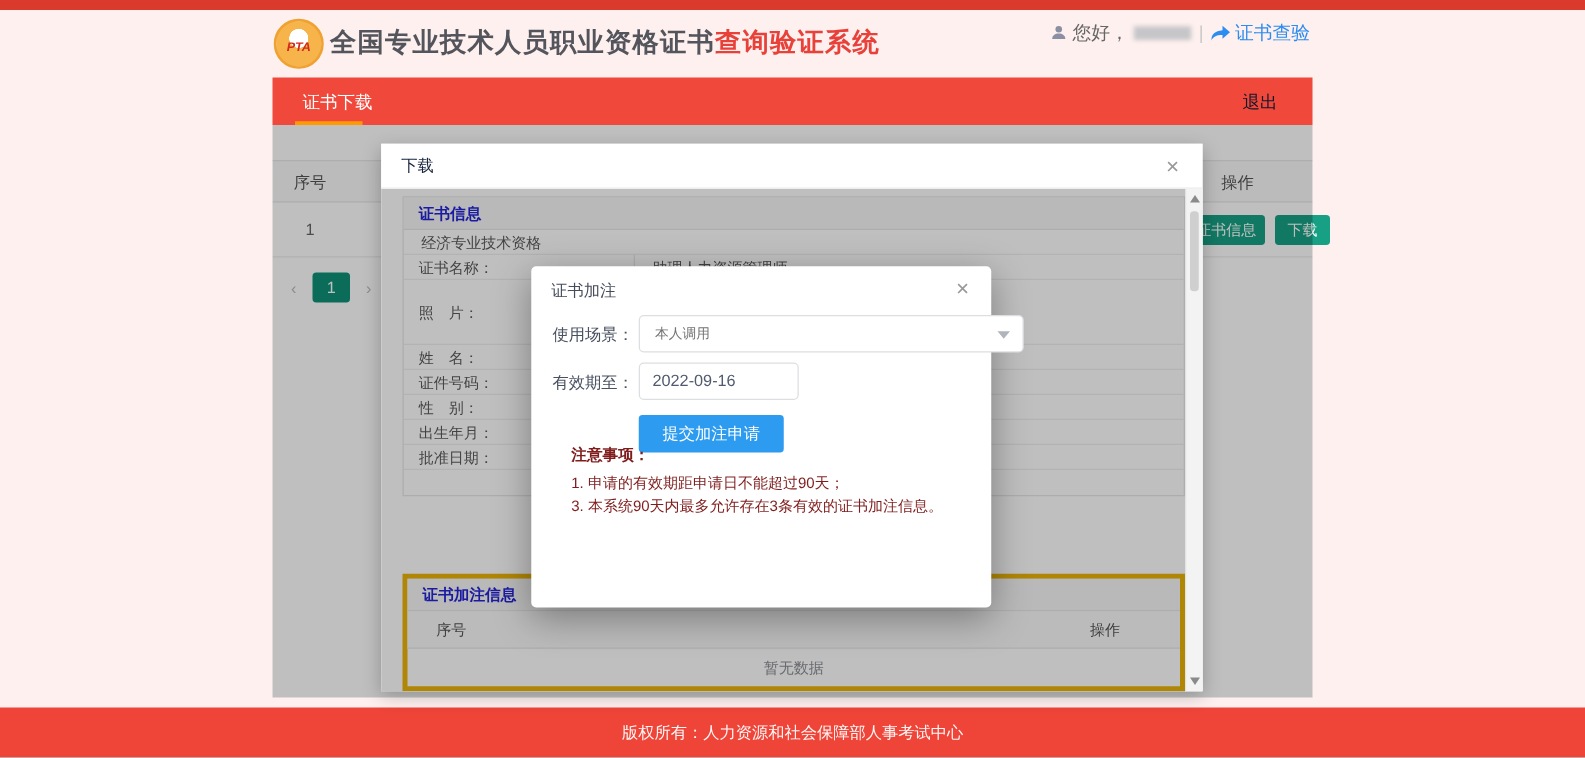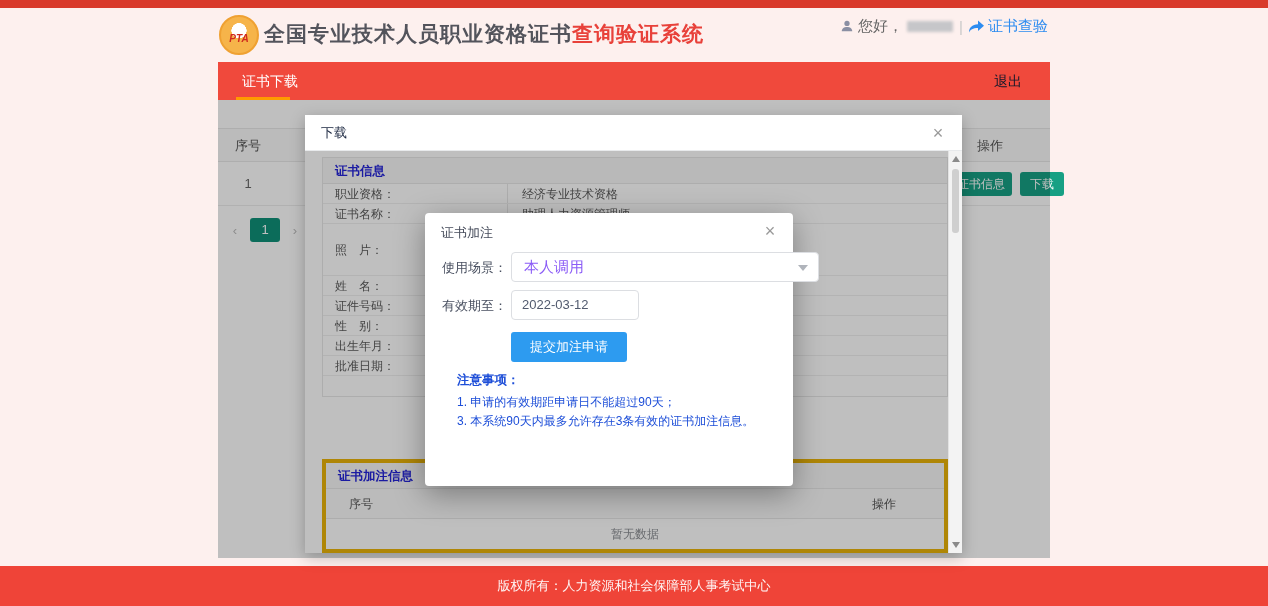--- a/index.html
+++ b/index.html
@@ -92,29 +92,29 @@
   .modal-anno { position:absolute; left:425px; top:213px; width:368px; height:273px; background:#fff; border-radius:4px;
                 z-index:20; box-shadow:0 8px 30px rgba(0,0,0,0.35); }
   .modal-anno-title { position:absolute; left:16px; top:11px; font-size:13px; color:#464c5b; }
   .anno-close { position:absolute; right:10px; top:5px; width:26px; height:26px; line-height:26px; text-align:center;
                 font-size:18px; color:#999; cursor:pointer; }
   .form-label { position:absolute; left:8px; width:74px; text-align:right; font-size:13px; color:#495060; }
   .lbl-scene { top:46px; }
   .lbl-expiry { top:84px; }
   .select-box { position:absolute; left:86px; top:39px; width:308px; height:30px; border:1px solid #dcdee2; border-radius:4px;
                 background:#fff; cursor:pointer; }
-  .select-box .sel-text { position:absolute; left:12px; top:0; line-height:28px; font-size:15px; color:#8b5cf6; }
+  .select-box .sel-text { position:absolute; left:12px; top:0; line-height:28px; font-size:11px; color:#737373; }
   .select-caret { position:absolute; right:10px; top:12px; width:0; height:0;
                   border-left:5px solid transparent; border-right:5px solid transparent; border-top:6px solid #b0b4bb; }
   .date-input { position:absolute; left:86px; top:77px; width:128px; height:30px; border:1px solid #dcdee2; border-radius:4px;
                 background:#fff; font-size:13px; color:#515a6e; line-height:28px; padding-left:10px; cursor:text; }
   .btn-submit { position:absolute; left:86px; top:119px; width:116px; height:30px; background:#2d9bf0; color:#fff;
                 border:none; border-radius:3px; font-size:13px; cursor:pointer;
                 font-family:"Liberation Sans","DejaVu Sans",sans-serif; }
-  .notes { position:absolute; left:32px; top:159px; width:350px; color:#1d4ed8; }
+  .notes { position:absolute; left:32px; top:143px; width:350px; color:#7f1d1d; }
   .notes-title { font-size:12.5px; font-weight:bold; margin-bottom:4px; }
   .notes-line { font-size:12px; line-height:18.5px; }
 
   
   .footer { position:absolute; left:0; top:566px; width:1268px; height:40px; background:#ef4438; }
   .footer span { display:block; text-align:center; line-height:40px; color:rgba(255,255,255,0.95); font-size:13px; }
 </style>
 </head>
 <body>
 
@@ -169,21 +169,20 @@
 
   <div class="modal-dl">
     <div class="modal-dl-header">
       <div class="modal-dl-title">下载</div>
       <div class="modal-close">×</div>
     </div>
     <div class="modal-dl-body">
       <div class="info-table">
         <div class="section-row">证书信息</div>
         <div class="kv-row">
-          <div class="kv-label">职业资格：</div>
           <div class="kv-value">经济专业技术资格</div>
         </div>
         <div class="kv-row">
           <div class="kv-label">证书名称：</div>
           <div class="kv-value">助理人力资源管理师</div>
         </div>
         <div class="kv-row tall">
           <div class="kv-label">照　片：</div>
           <div class="kv-value"></div>
         </div>
@@ -237,21 +236,21 @@
     <div class="modal-anno-title">证书加注</div>
     <div class="anno-close">×</div>
 
     <div class="form-label lbl-scene">使用场景：</div>
     <div class="select-box">
       <span class="sel-text">本人调用</span>
       <span class="select-caret"></span>
     </div>
 
     <div class="form-label lbl-expiry">有效期至：</div>
-    <div class="date-input">2022-03-12</div>
+    <div class="date-input">2022-09-16</div>
 
     <button class="btn-submit">提交加注申请</button>
 
     <div class="notes">
       <div class="notes-title">注意事项：</div>
       <div class="notes-line">1. 申请的有效期距申请日不能超过90天；</div>
       <div class="notes-line">3. 本系统90天内最多允许存在3条有效的证书加注信息。</div>
     </div>
   </div>
 

